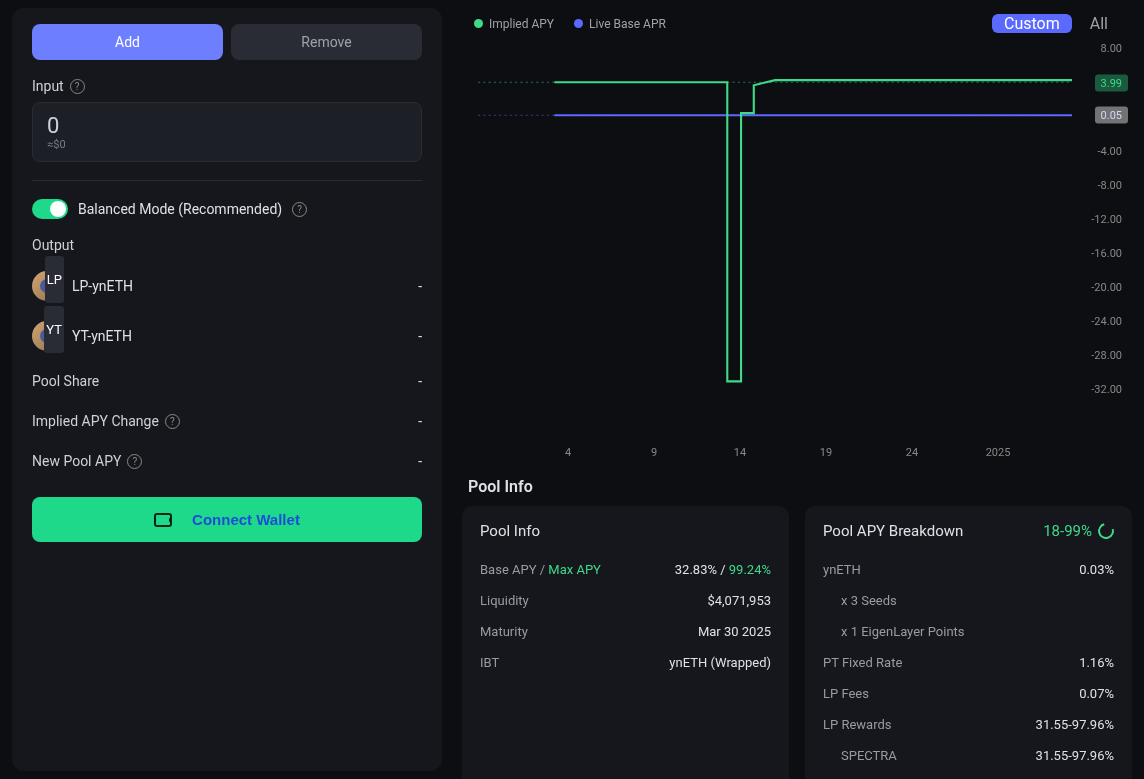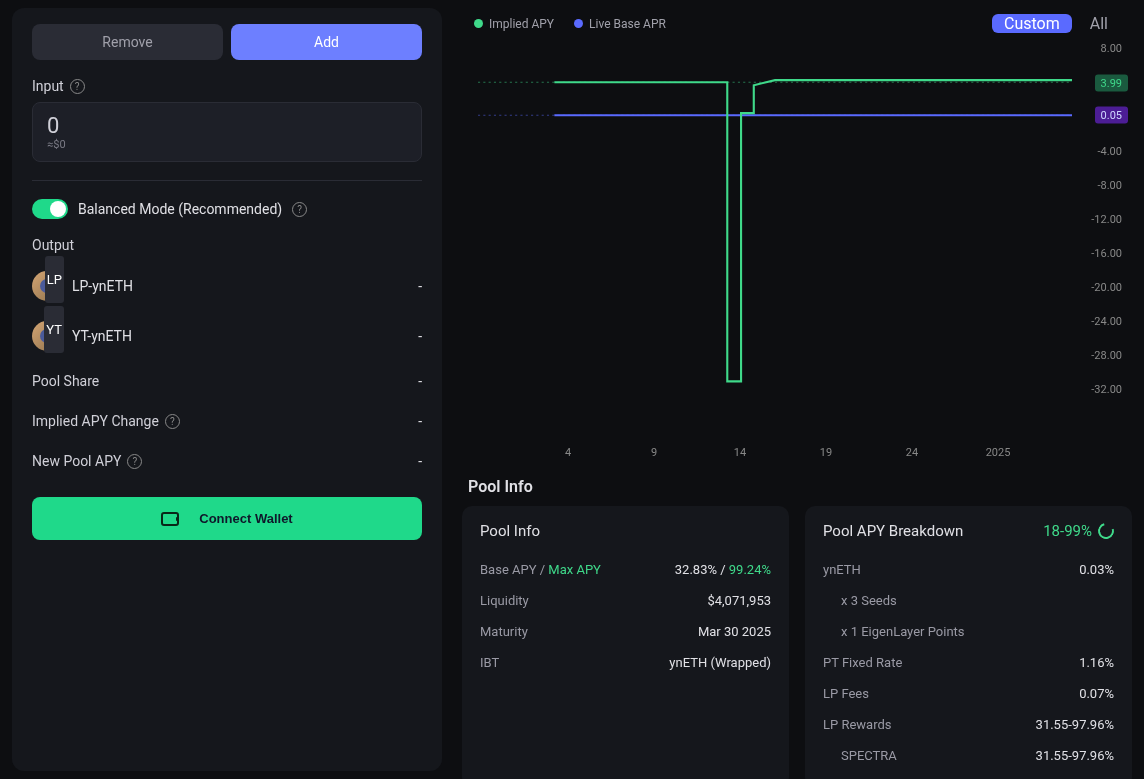--- a/index.html
+++ b/index.html
@@ -93,22 +93,22 @@
   background: #2a2c35; color: #fff; font-size: 13px;
   padding: 16px 2px; border-radius: 3px; margin-left: 12px;
 }
 .stat-row {
   display: flex; align-items: center; justify-content: space-between;
   padding: 12px 0;
 }
 .stat-label { display: flex; align-items: center; gap: 6px; color: #d0d0d8; }
 .connect-btn {
   width: 100%; padding: 14px; background: #1fd98a;
-  color: #0f172a; border: none; border-radius: 8px;
-  font-size: 13px; font-weight: 600; cursor: pointer;
+  color: #1d4ed8; border: none; border-radius: 8px;
+  font-size: 15px; font-weight: 600; cursor: pointer;
   display: flex; align-items: center; justify-content: center; gap: 20px;
   margin-top: 16px;
 }
 .wallet-icon { width: 18px; height: 14px; border: 2px solid #092718; border-radius: 3px; position: relative; }
 .wallet-icon::after { content: ''; position: absolute; right: -2px; top: 3px; width: 3px; height: 4px; background: #092718; border-radius: 1px; }
 
 
 .chart-header { display: flex; align-items: center; justify-content: space-between; padding: 6px 12px 10px 12px; }
 .legend { display: flex; gap: 20px; font-size: 12px; }
 .legend-item { display: flex; align-items: center; gap: 6px; color: #a0a0aa; }
@@ -127,21 +127,21 @@
 .x-label {
   position: absolute; bottom: 4px; font-size: 11px; color: #888;
   transform: translateX(-50%);
 }
 .chart-badge {
   position: absolute; right: 4px; font-size: 11px;
   padding: 2px 6px; border-radius: 3px;
   transform: translateY(-50%);
 }
 .chart-badge.green { background: #1a5a3f; color: #3fd98a; }
-.chart-badge.blue { background: #4c1d95; color: #cfd6ff; }
+.chart-badge.blue { background: #737373; color: #cfd6ff; }
 
 
 .pool-info-title { font-size: 16px; font-weight: 600; margin: 14px 6px 10px 6px; }
 .pool-cards { display: flex; gap: 16px; }
 .pool-card {
   flex: 1; background: #15171c; border-radius: 10px;
   padding: 16px 18px;
 }
 .card-header { display: flex; align-items: center; justify-content: space-between; margin-bottom: 14px; }
 .card-title { font-size: 15px; color: #e0e0e5; }
@@ -161,22 +161,22 @@
 .indent { padding-left: 18px; }
 .indent .info-label { color: #9a9aa5; }
 </style>
 </head>
 <body>
 
 <div class="container">
 
   <div class="left-panel">
     <div class="tab-row">
+      <div class="tab active">Add</div>
       <div class="tab inactive">Remove</div>
-      <div class="tab active">Add</div>
     </div>
 
     <div class="label-row">
       <span>Input</span>
       <span class="help-icon">?</span>
     </div>
 
     <div class="input-row">
       <div class="amount-box">
         <div class="amount-big">0</div>

